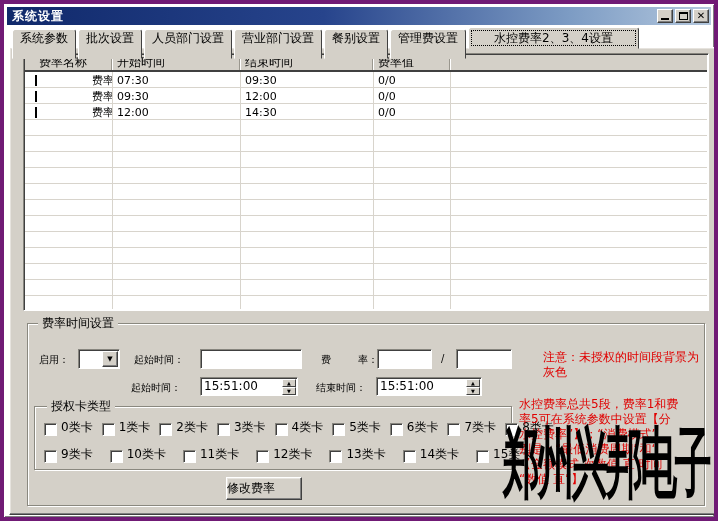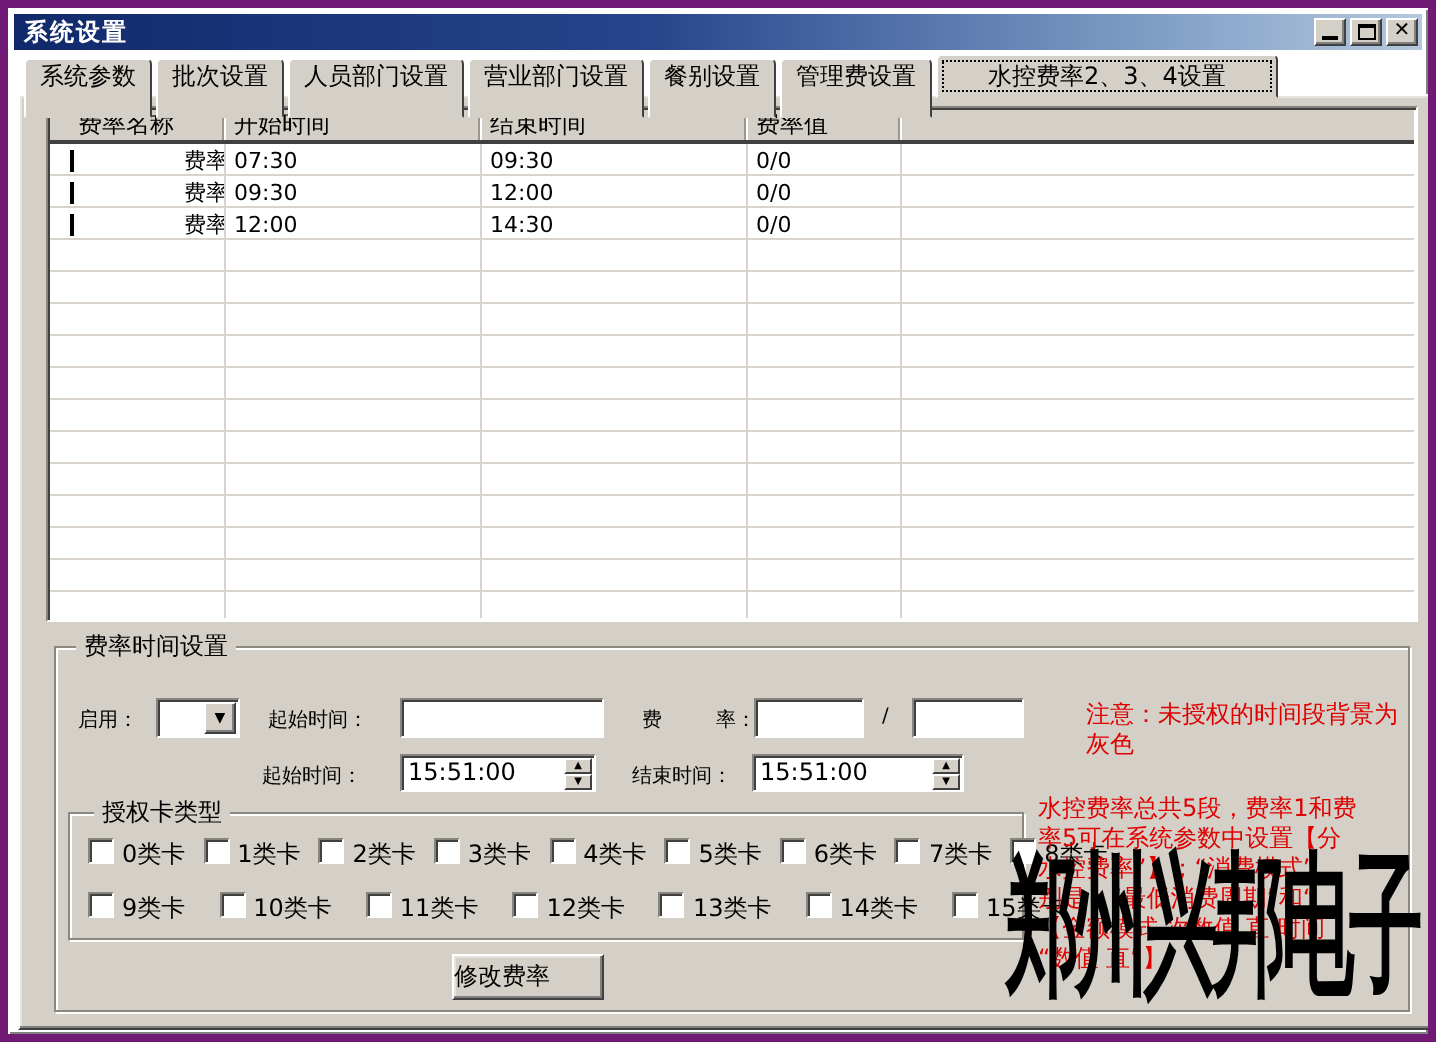--- a/index.html
+++ b/index.html
@@ -117,21 +117,21 @@
 
   .spinner { position:absolute; height:19px; background:#fff;
     border:1px solid; border-color:#87857e #ffffff #ffffff #87857e;
     box-shadow: inset 1px 1px 0 #404040; font-size:12px; }
   .spin-text { position:absolute; left:3px; top:1px; line-height:15px; }
   .spin-btns { position:absolute; right:1px; top:1px; width:14px; height:15px; display:flex; flex-direction:column; }
   .spin-b { flex:1; background:#d4d0c8; border:1px solid; border-color:#ffffff #404040 #404040 #ffffff;
     font-size:5px; line-height:6px; text-align:center; cursor:default; }
 
   .cbrow { position:absolute; display:flex; align-items:center; font-size:12px; white-space:nowrap; }
-  .cbitem { display:flex; align-items:flex-start; margin-right:9px; }
+  .cbitem { display:flex; align-items:flex-end; margin-right:9px; }
   .cbitem .cb { width:13px; height:13px; background:#fff; flex:0 0 13px;
     border:1px solid; border-color:#87857e #ffffff #ffffff #87857e;
     box-shadow: inset 1px 1px 0 #404040; margin-right:4px; cursor:default; }
   .cbrow2 .cbitem { margin-right:17px; }
 
   .note { position:absolute; color:#e00000; font-size:12px; line-height:15px; white-space:nowrap; }
 
   .btn3d {
     position:absolute; background:#d4d0c8;
     border:1px solid; border-color:#ffffff #404040 #404040 #ffffff;

